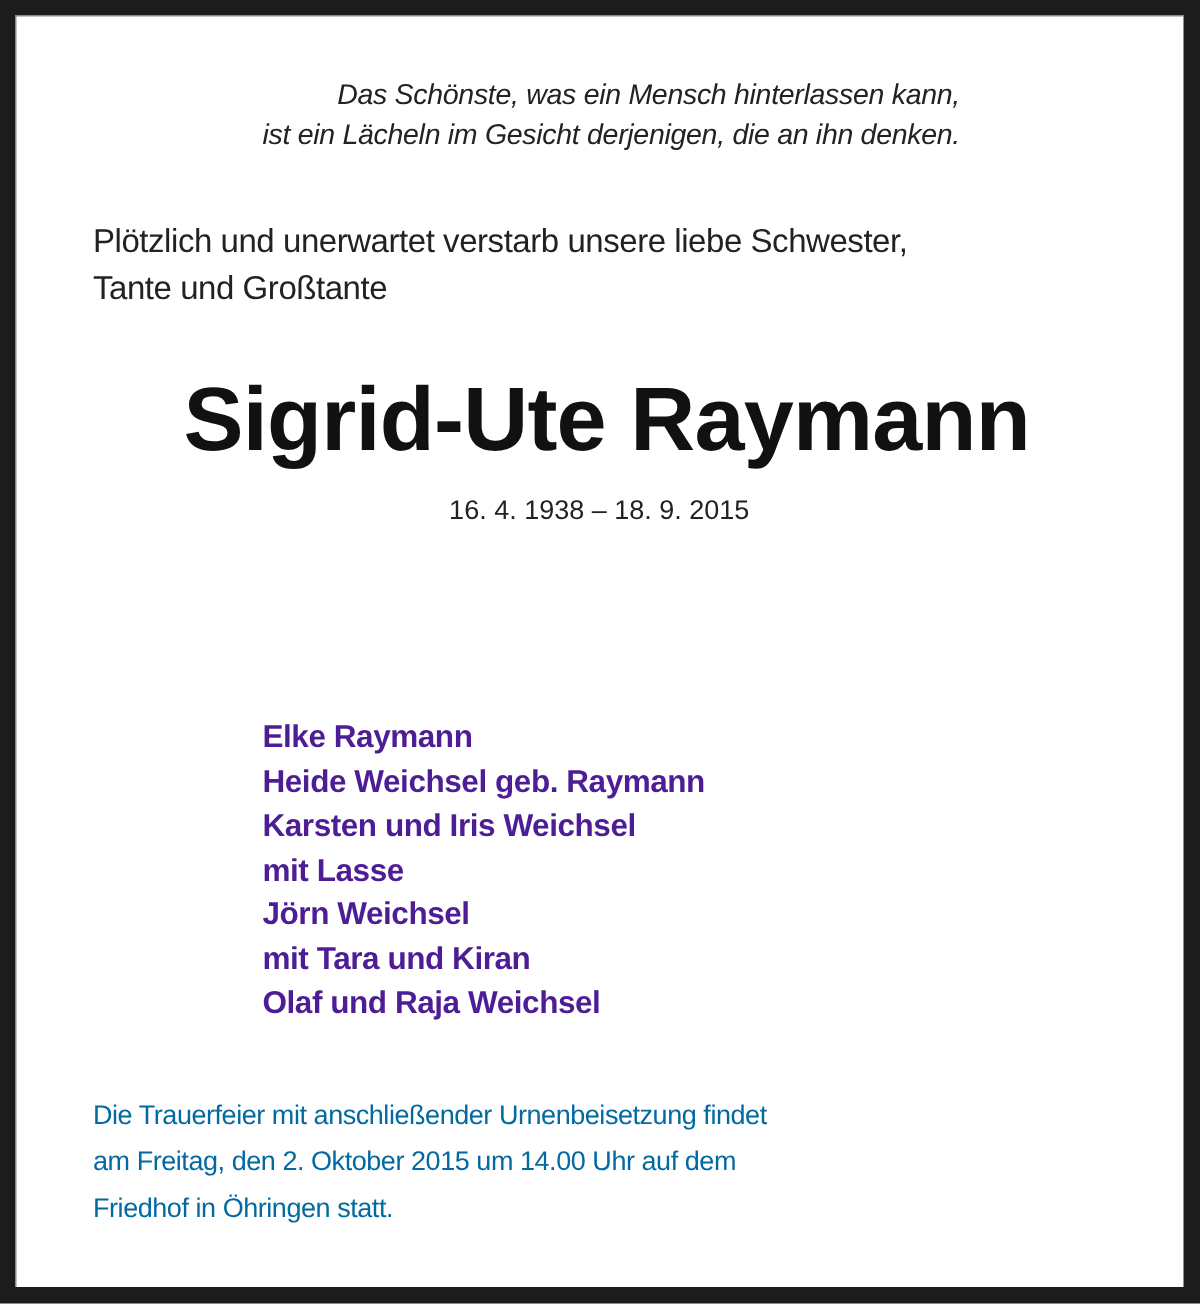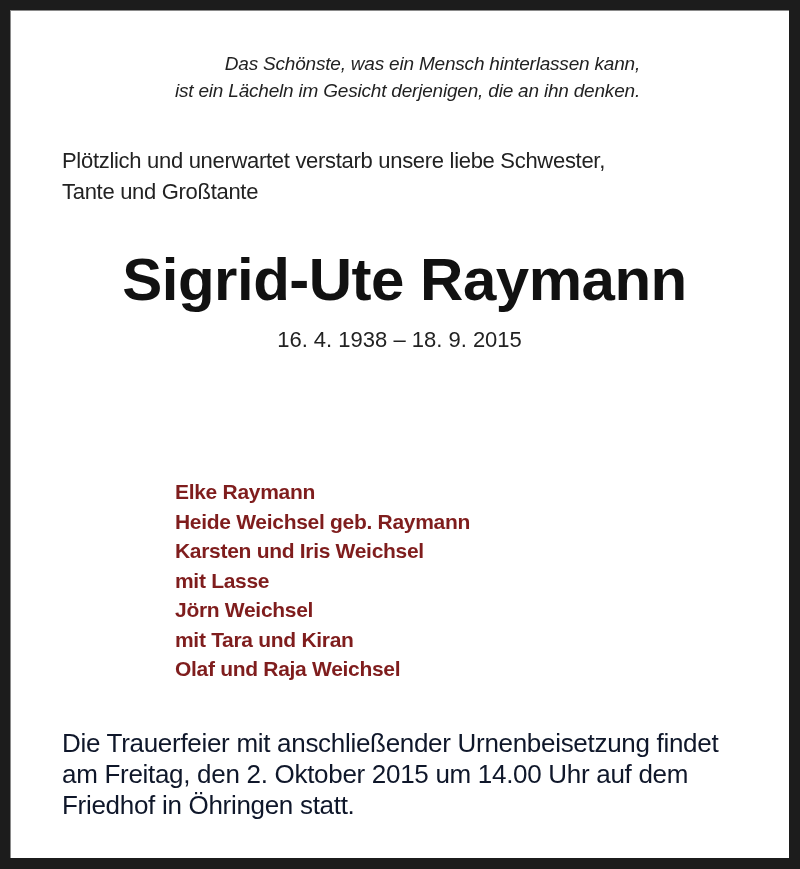--- a/index.html
+++ b/index.html
@@ -40,46 +40,46 @@
     text-align: center;
     font-weight: bold;
     font-size: 60px;
     line-height: 60px;
     letter-spacing: -0.5px;
     color: #111;
   }
   .dates {
     left: 0; width: 779px; top: 315px;
     text-align: center;
-    font-size: 22px;
+    font-size: 18px;
     line-height: 30px;
     color: #222;
   }
   .farewell {
     left: 52px; top: 387px;
     font-size: 22px;
     line-height: 30px;
     letter-spacing: -0.2px;
     color: #222;
   }
   .mourners {
     left: 165px; top: 467px;
     font-weight: bold;
     font-size: 21px;
     line-height: 29.5px;
     letter-spacing: -0.3px;
-    color: #7f1d1d;
+    color: #4c1d95;
   }
   .mourners div { height: 29.5px; }
   .service {
     left: 52px; top: 718px;
-    font-size: 26px;
+    font-size: 18px;
     line-height: 31px;
     letter-spacing: -0.3px;
-    color: #0f172a;
+    color: #0369a1;
   }
   .service div, .quote div, .intro div { height: auto; }
 </style>
 </head>
 <body>
 
 <div class="card">
 
   <div class="abs quote">
     <div>Das Schönste, was ein Mensch hinterlassen kann,</div>

